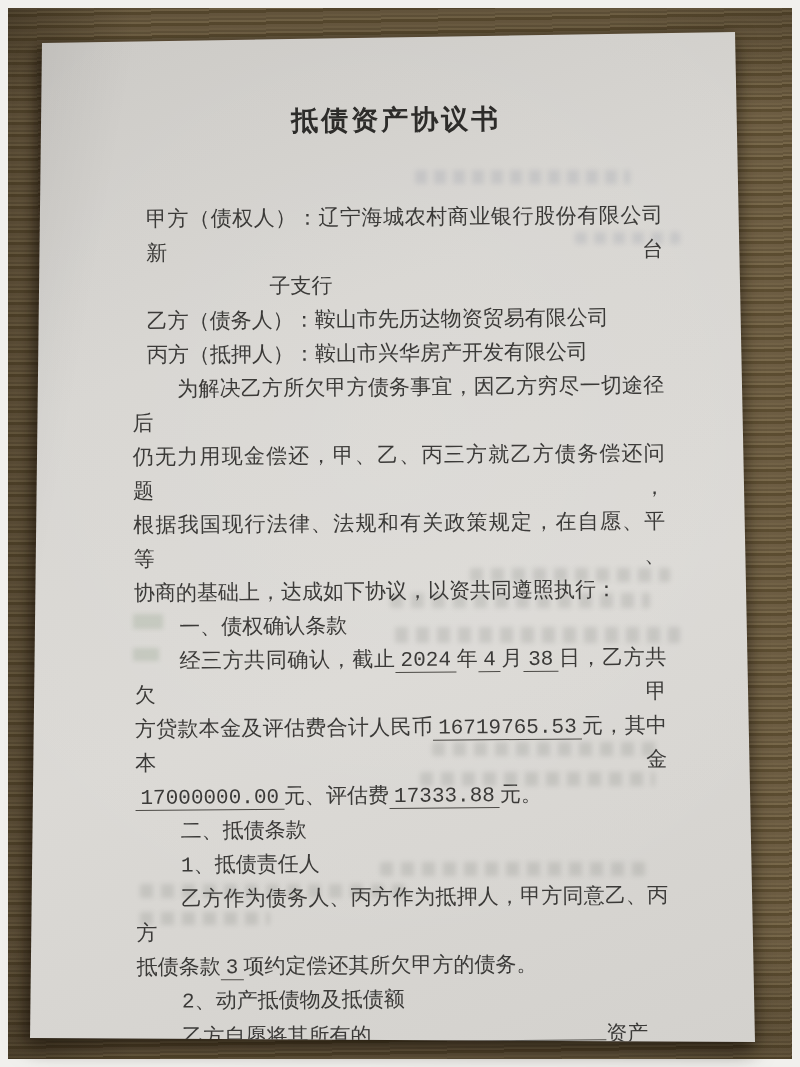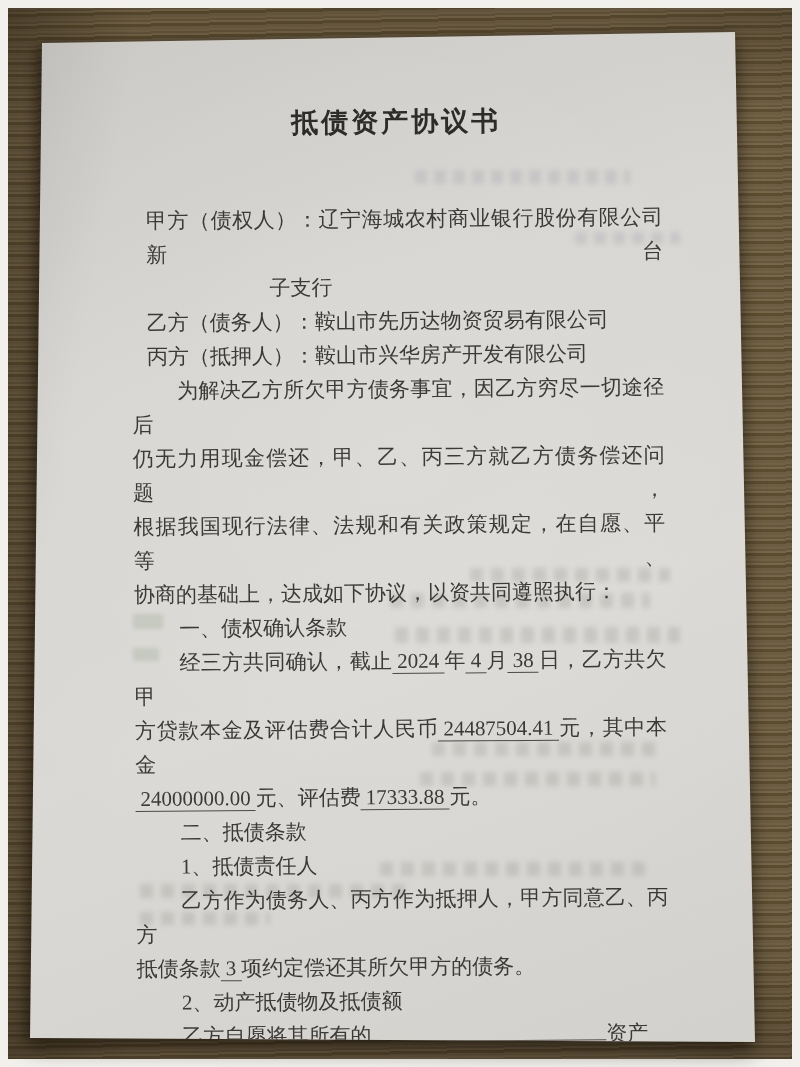--- a/index.html
+++ b/index.html
@@ -8,20 +8,21 @@
     background:#f1f0ed;
     font-family:"Liberation Serif","DejaVu Serif",serif;
   }
   
   .photo{
     position:absolute;left:8px;top:8px;right:8px;bottom:8px;
     background:
       linear-gradient(90deg, rgba(20,14,6,.32) 0, rgba(20,14,6,0) 16%, rgba(20,14,6,0) 78%, rgba(20,14,6,.12) 100%),
       linear-gradient(180deg, rgba(20,14,6,.22) 0, rgba(20,14,6,0) 10%, rgba(20,14,6,0) 88%, rgba(20,14,6,.20) 100%),
       repeating-linear-gradient(179deg,#7d6c4e 0 2px,#6f5f43 2px 4px,#837252 4px 6px,#645436 6px 9px,#77664a 9px 12px);
+    font-family: Liberation Mono, monospace;
   }
   .paper-wrap{
     position:absolute;left:22px;top:24px;width:734px;height:1014px;
     filter:drop-shadow(0 8px 10px rgba(15,10,4,.50)) drop-shadow(-5px 3px 6px rgba(15,10,4,.35));
   }
   .paper{
     position:absolute;inset:0;
     clip-path:polygon(12px 11px,705px 0,725px 1010px,0 1006px);
     background:
       radial-gradient(120% 90% at 50% 40%, rgba(255,255,255,.10), rgba(0,0,0,0) 60%),
@@ -88,23 +89,23 @@
 
         <div class="ln j ind">为解决乙方所欠甲方债务事宜，因乙方穷尽一切途径后</div>
         <div class="ln j">仍无力用现金偿还，甲、乙、丙三方就乙方债务偿还问题，</div>
         <div class="ln j">根据我国现行法律、法规和有关政策规定，在自愿、平等、</div>
         <div class="ln">协商的基础上，达成如下协议，以资共同遵照执行：</div>
 
         <div class="ln ind">一、债权确认条款</div>
 
         <div class="ln j ind"><span>经三方共同确认，截止</span><span class="u">2024</span><span>年</span><span class="u">4</span><span>月</span><span class="u">38</span><span>日，乙方共欠甲</span></div>
 
-        <div class="ln j"><span>方贷款本金及评估费合计人民币</span><span class="u">24487504.41</span><span>元，其中本金</span></div>
+        <div class="ln j"><span>方贷款本金及评估费合计人民币</span><span class="u">16719765.53</span><span>元，其中本金</span></div>
 
-        <div class="ln"><span class="u">24000000.00</span><span>元、评估费</span><span class="u">17333.88</span><span>元。</span></div>
+        <div class="ln"><span class="u">17000000.00</span><span>元、评估费</span><span class="u">17333.88</span><span>元。</span></div>
 
         <div class="ln ind">二、抵债条款</div>
         <div class="ln ind">1、抵债责任人</div>
 
         <div class="ln j ind">乙方作为债务人、丙方作为抵押人，甲方同意乙、丙方</div>
         <div class="ln"><span>抵债条款</span><span class="u">3</span><span>项约定偿还其所欠甲方的债务。</span></div>
 
         <div class="ln ind">2、动产抵债物及抵债额</div>
 
         <div class="ln ind"><span>乙方自愿将其所有的</span><span class="blank b235"></span><span>资产</span></div>

